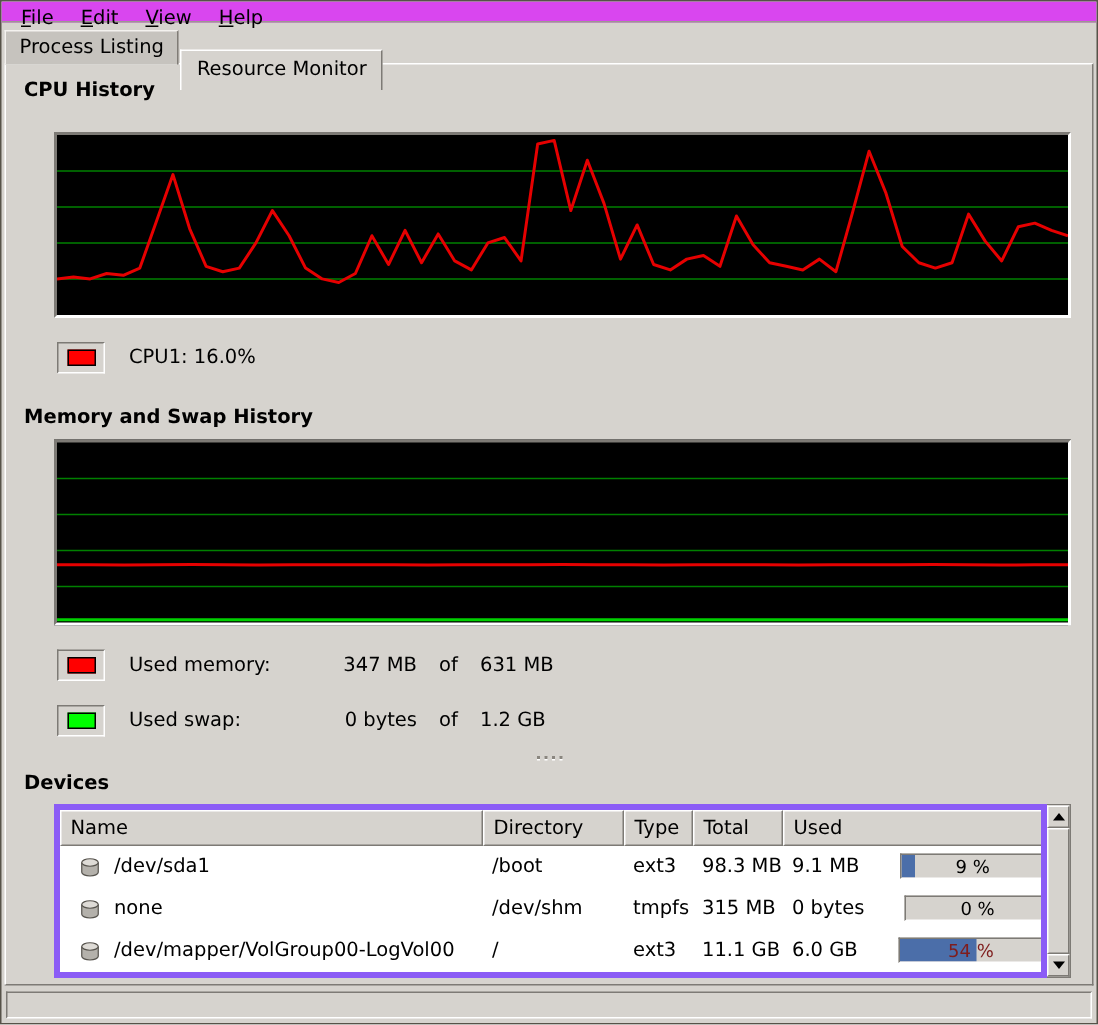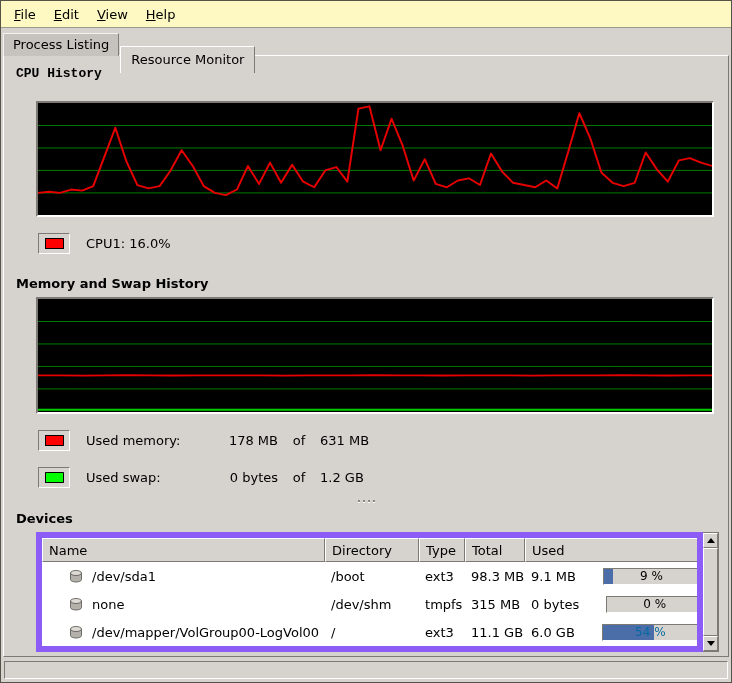--- a/index.html
+++ b/index.html
@@ -11,23 +11,23 @@
   }
   .window {
     width: 732px; height: 683px;
     background: #d6d3ce;
     border: 1px solid #565248;
     display: flex; flex-direction: column;
     overflow: hidden;
   }
   
   .menubar {
-    height: 27px; display: flex; align-items: center;
+    height: 14px; display: flex; 
     padding: 0 4px; border-bottom: 1px solid #9c9890;
-    background: #fef9c3; flex: 0 0 auto;
+    background: #d946ef; flex: 0 0 auto;
   }
   .menu-item { padding: 4px 9px; cursor: default; }
   .menu-item::first-letter { text-decoration: underline; }
   
   .tabbar {
     display: flex; align-items: flex-end;
     padding: 3px 0 0 2px; flex: 0 0 auto; height: 27px;
     position: relative; z-index: 2;
   }
   .tab {
@@ -43,21 +43,21 @@
   }
   
   .notebook {
     flex: 1 1 auto; margin: 0 2px;
     border: 1px solid; border-color: #ffffff #7d7a75 #7d7a75 #ffffff;
     background: #d6d3ce; padding: 8px 12px 4px 12px;
     display: flex; flex-direction: column; overflow: hidden;
     position: relative; z-index: 1;
   }
   .section-title { font-weight: bold; height: 16px; }
-  .t-cpu { margin: 2px 0 20px 0; font-family: Liberation Mono, monospace; }
+  .t-cpu { margin: 2px 0 20px 0; }
   .t-mem { margin: 12px 0 6px 0; }
   .t-dev { margin: 4px 0 6px 0; }
   .graph-frame {
     height: 128px; margin: 0 2px 10px 20px;
     border: 2px solid; border-color: #7d7a75 #ffffff #ffffff #7d7a75;
     background: #000; position: relative;
   }
   .graph-frame svg { position: absolute; inset: 0; width: 100%; height: 100%; display: block; }
   
   .legend-row { display: flex; align-items: center; margin: 6px 0 10px 22px; }
@@ -71,37 +71,37 @@
   .legend-label { width: 122px; }
   .legend-value { width: 70px; text-align: right; }
   .legend-of { width: 42px; text-align: center; }
   
   .pane-handle { height: 8px; margin: 0 0 2px 0; display: flex; align-items: center; justify-content: center; gap: 3px; }
   .pane-handle i { width: 2px; height: 2px; background: #8a867f; box-shadow: 0 1px 0 #fff; }
   
   .devices-area { display: flex; margin: 0 2px 0 20px; }
   .tree {
     flex: 1 1 auto; background: #fff;
-    border: 6px solid #8b5cf6; display: flex; flex-direction: column;
+    border: 4px solid #8b5cf6; display: flex; flex-direction: column;
   }
   .tree-header { display: flex; flex: 0 0 auto; background: #d6d3ce; }
   .hcell {
     padding: 4px 6px 3px;
     border-top: 1px solid #fff; border-left: 1px solid #fff;
     border-right: 1px solid #7d7a75; border-bottom: 1px solid #7d7a75;
     white-space: nowrap; overflow: hidden; cursor: default;
   }
   .col-name { flex: 1 1 auto; min-width: 0; }
   .col-dir  { width: 94px;  flex: 0 0 auto; }
   .col-type { width: 46px;  flex: 0 0 auto; }
   .col-total{ width: 60px;  flex: 0 0 auto; }
   .col-used { width: 172px; flex: 0 0 auto; border-right: none; }
   .tree-row { display: flex; height: 28px; align-items: stretch; background: #fff; }
   .cell { display: flex; align-items: center; padding: 0 6px; white-space: nowrap; overflow: hidden; }
-  .cell.col-name { padding-left: 26px; gap: 8px; }
+  .cell.col-name { padding-left: 12px; gap: 8px; }
   .cell.col-used { justify-content: space-between; padding-right: 6px; gap: 27px; }
   .drive-icon { flex: 0 0 auto; width: 16px; height: 16px; }
   .progressbar {
     width: 97px; height: 17px; position: relative; flex: 0 0 auto;
     border: 1px solid; border-color: #7d7a75 #ffffff #ffffff #7d7a75;
     background: #d6d3ce; overflow: hidden;
   }
   .progress-fill { position: absolute; left: 0; top: 0; bottom: 0; width: 0; background: #4b6ea9; }
   .progress-label {
     position: absolute; inset: 0; display: flex; align-items: center; justify-content: center;
@@ -178,21 +178,21 @@
           <polyline points="0.0,81.6 22.7,81.6 45.3,81.8 68.0,81.6 90.7,81.4 113.3,81.6 136.0,81.7 158.7,81.6 181.3,81.6 204.0,81.5 226.7,81.6 249.3,81.8 272.0,81.6 294.7,81.6 317.3,81.6 340.0,81.4 362.7,81.6 385.3,81.6 408.0,81.7 430.7,81.6 453.3,81.6 476.0,81.5 498.7,81.8 521.3,81.6 544.0,81.6 566.7,81.6 589.3,81.4 612.0,81.6 634.7,81.7 657.3,81.6 680.0,81.6" fill="none" stroke="#e60000" stroke-width="2" stroke-linejoin="round"></polyline>
           <polyline points="0.0,118.2 680.0,118.2" fill="none" stroke="#00d000" stroke-width="2" stroke-linejoin="round"></polyline>
         </svg>
     </div>
 
     <div class="legend-row">
       <span class="swatch-frame">
         <span class="swatch" style="background-color: rgb(255, 0, 0);"></span>
       </span>
       <span class="legend-label">Used memory:</span>
-      <span class="legend-value">178 MB</span>
+      <span class="legend-value">347 MB</span>
       <span class="legend-of">of</span>
       <span>631 MB</span>
     </div>
 
     <div class="legend-row">
       <span class="swatch-frame">
         <span class="swatch" style="background-color: rgb(0, 255, 0);"></span>
       </span>
       <span class="legend-label">Used swap:</span>
       <span class="legend-value">0 bytes</span>
@@ -267,21 +267,21 @@
             </svg>
             <span>/dev/mapper/VolGroup00-LogVol00</span>
           </div>
           <div class="cell col-dir">/</div>
           <div class="cell col-type">ext3</div>
           <div class="cell col-total">11.1 GB</div>
           <div class="cell col-used">
             <span>6.0 GB</span>
             <span class="progressbar">
               <span class="progress-fill" style="background-color: rgb(75, 110, 169); width: 54%;"></span>
-              <span class="progress-label" style="color: #0369a1;">54 %</span>
+              <span class="progress-label" style="color: #7f1d1d;">54 %</span>
             </span>
           </div>
         </div>
       </div>
 
       <div class="vscroll">
         <div class="scroll-btn">
           <span class="tri-up"></span>
         </div>
         <div class="scroll-thumb"></div>

